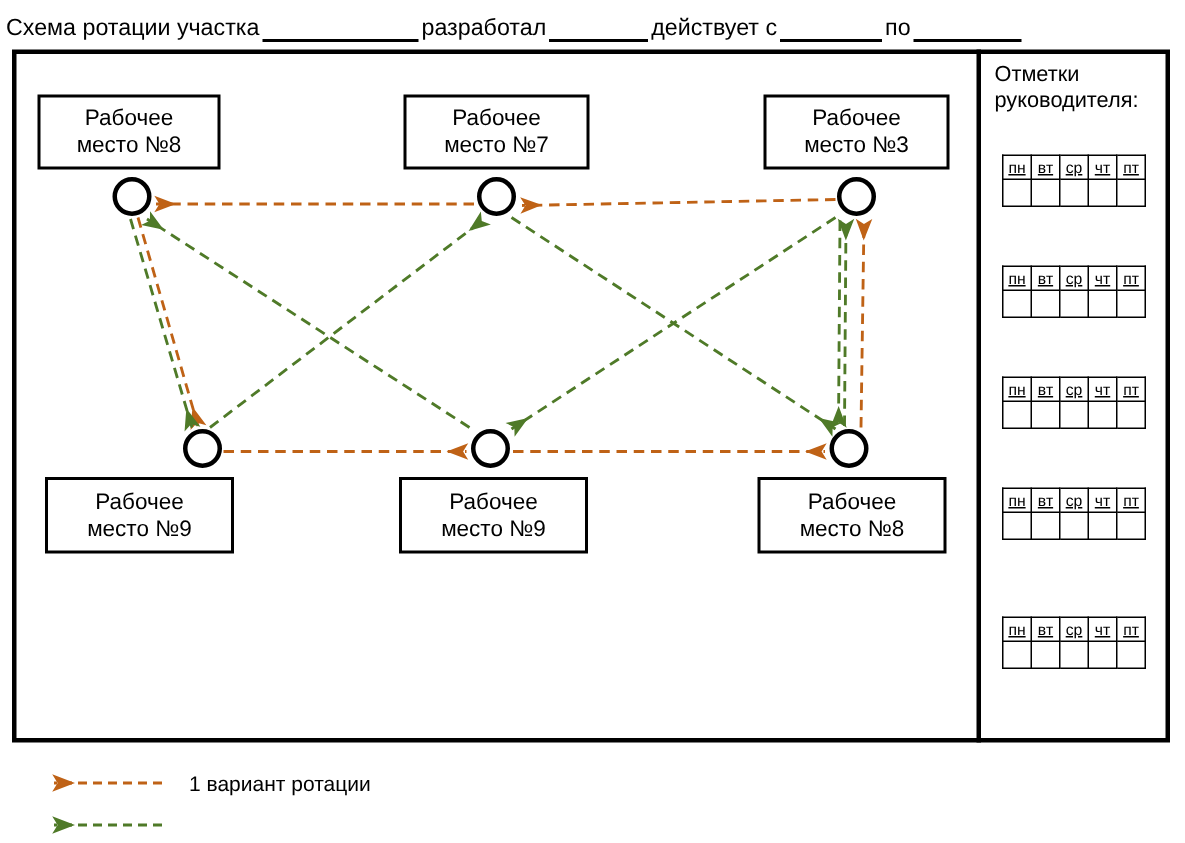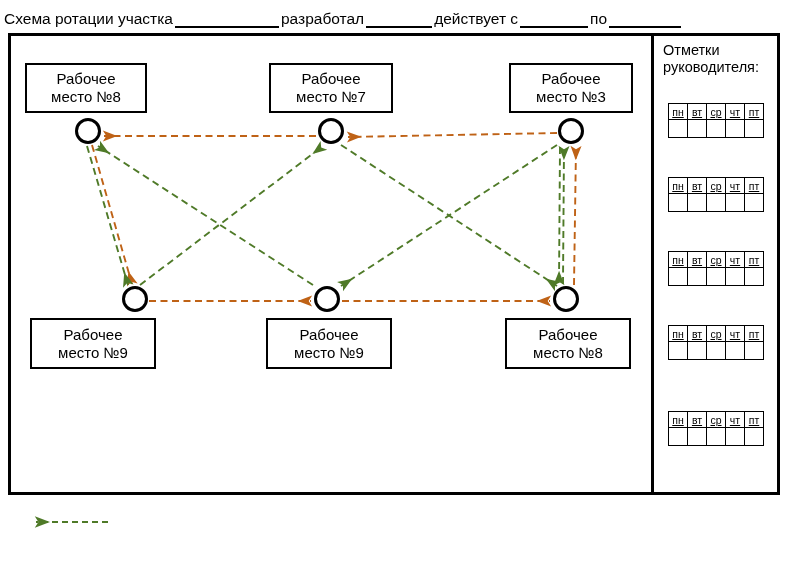--- a/index.html
+++ b/index.html
@@ -365,20 +365,33 @@
         <td></td>
         <td></td>
         <td></td>
       </tr>
     </tbody>
       </table>
   </div>
 
   <div class="legend">
 
+    <div class="legend-row">
+      <span class="legend-swatch">
+        <svg width="80" height="14" viewBox="0 0 80 14">
+          <defs>
+            <marker id="lh1" markerWidth="9" markerHeight="9" refX="7.4" refY="3.2" orient="auto" markerUnits="strokeWidth">
+              <path d="M0.4,3.2 L8,0.3 L6.2,3.2 L8,6.1 Z" fill="#BF6216"></path>
+            </marker>
+          </defs>
+          <path d="M78,7 L6,7" stroke="#BF6216" stroke-width="2" stroke-dasharray="6,4" fill="none" marker-end="url(#lh1)"></path>
+        </svg>
+      </span>
+      <span class="legend-label">1 вариант ротации</span>
+    </div>
 
     <div class="legend-row">
       <span class="legend-swatch">
         <svg width="80" height="14" viewBox="0 0 80 14">
           <defs>
             <marker id="lh2" markerWidth="9" markerHeight="9" refX="7.4" refY="3.2" orient="auto" markerUnits="strokeWidth">
               <path d="M0.4,3.2 L8,0.3 L6.2,3.2 L8,6.1 Z" fill="#4F7A28"></path>
             </marker>
           </defs>
           <path d="M78,7 L6,7" stroke="#4F7A28" stroke-width="2" stroke-dasharray="6,4" fill="none" marker-end="url(#lh2)"></path>

